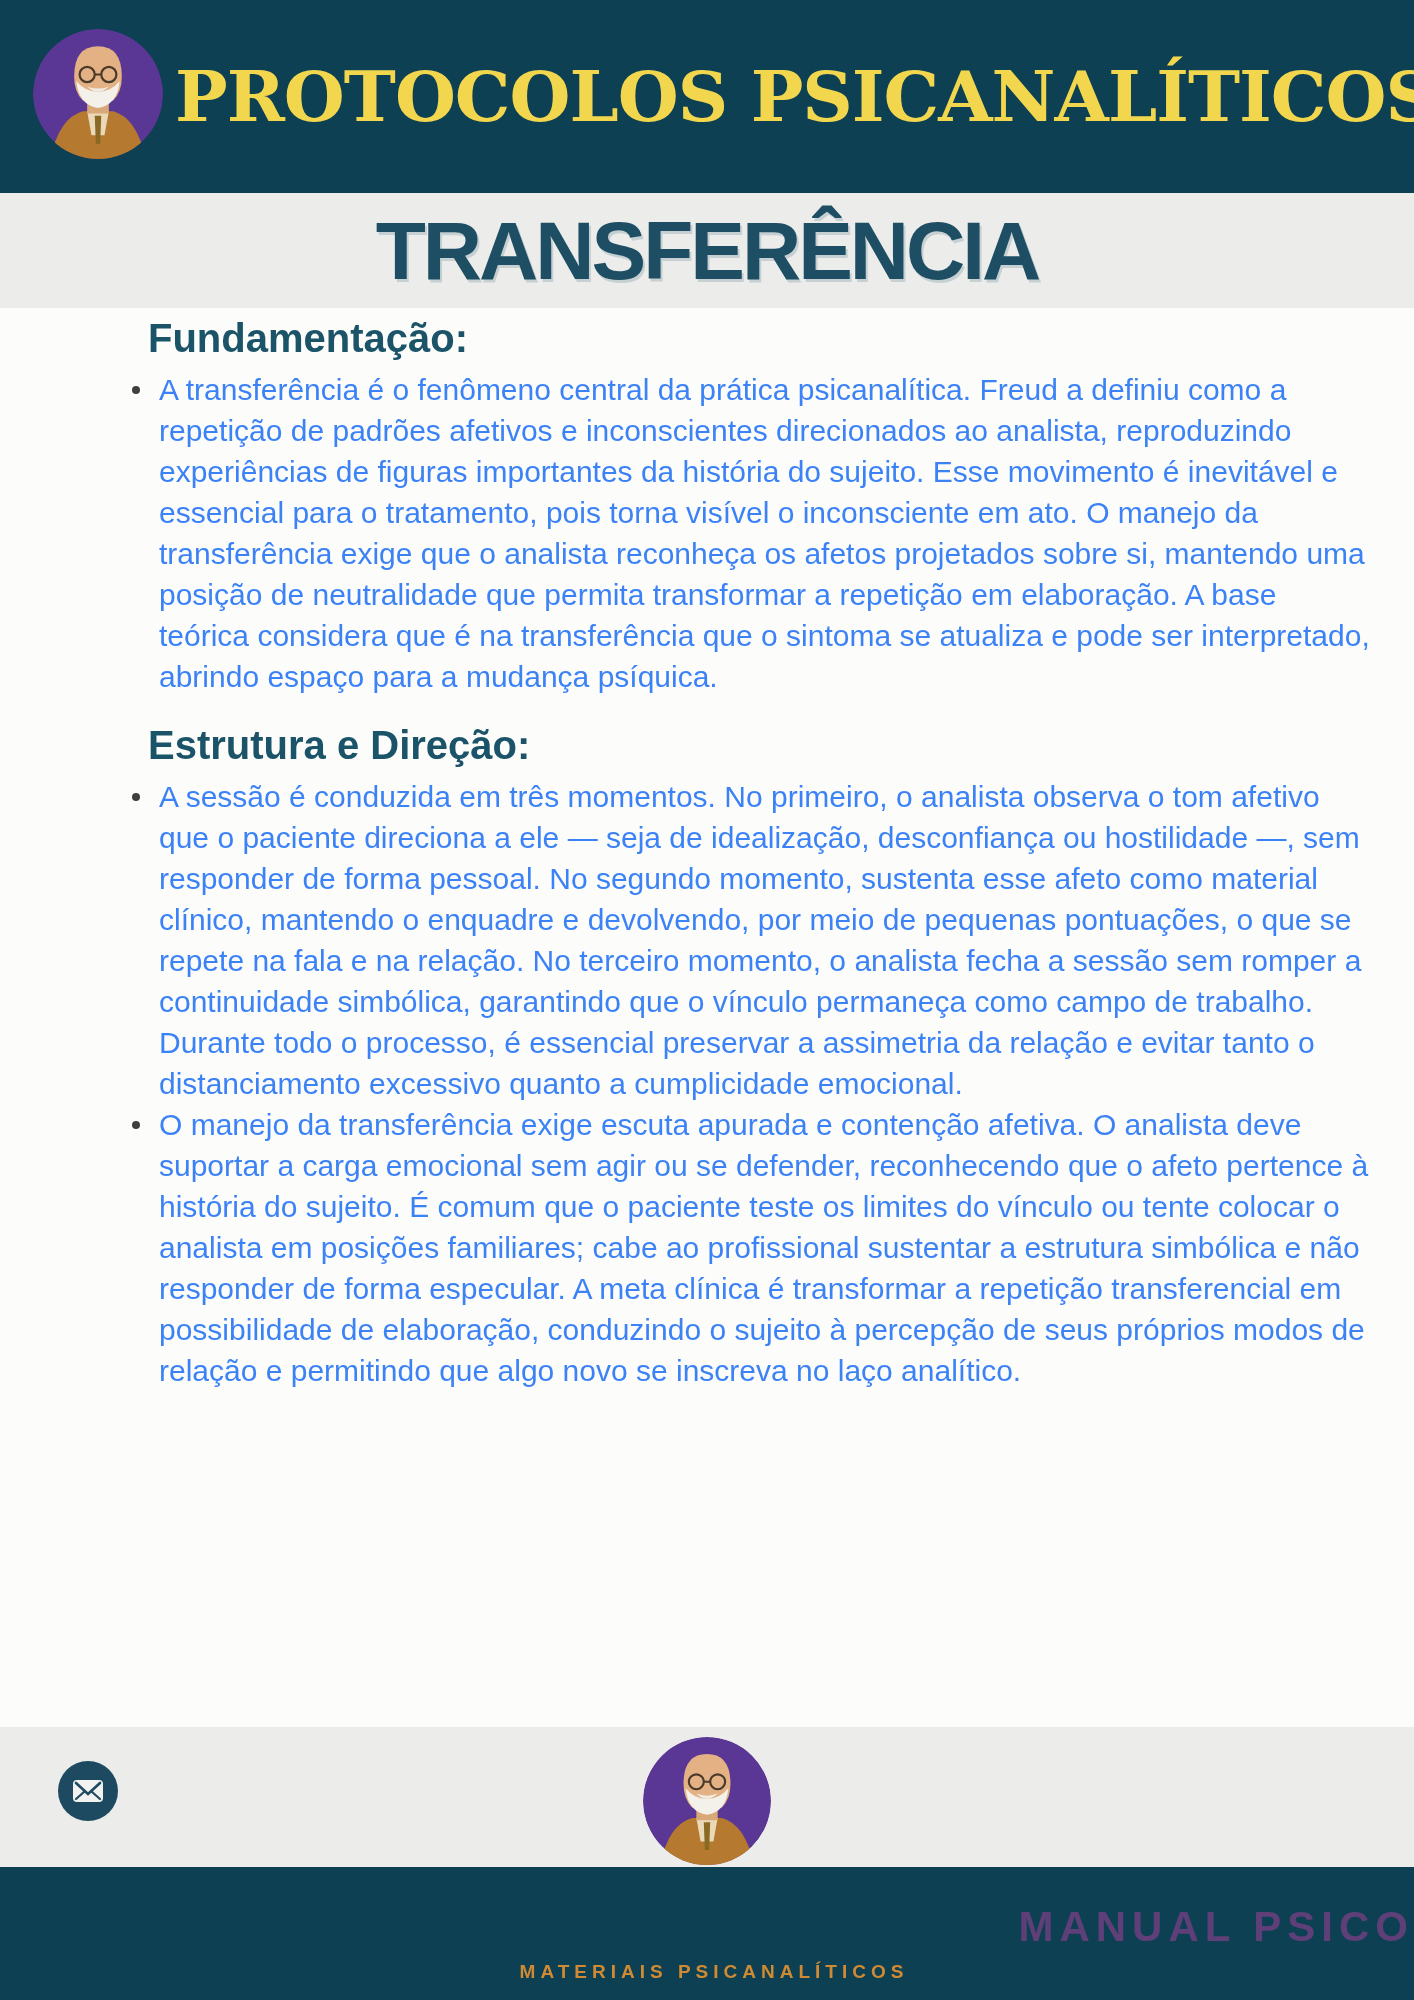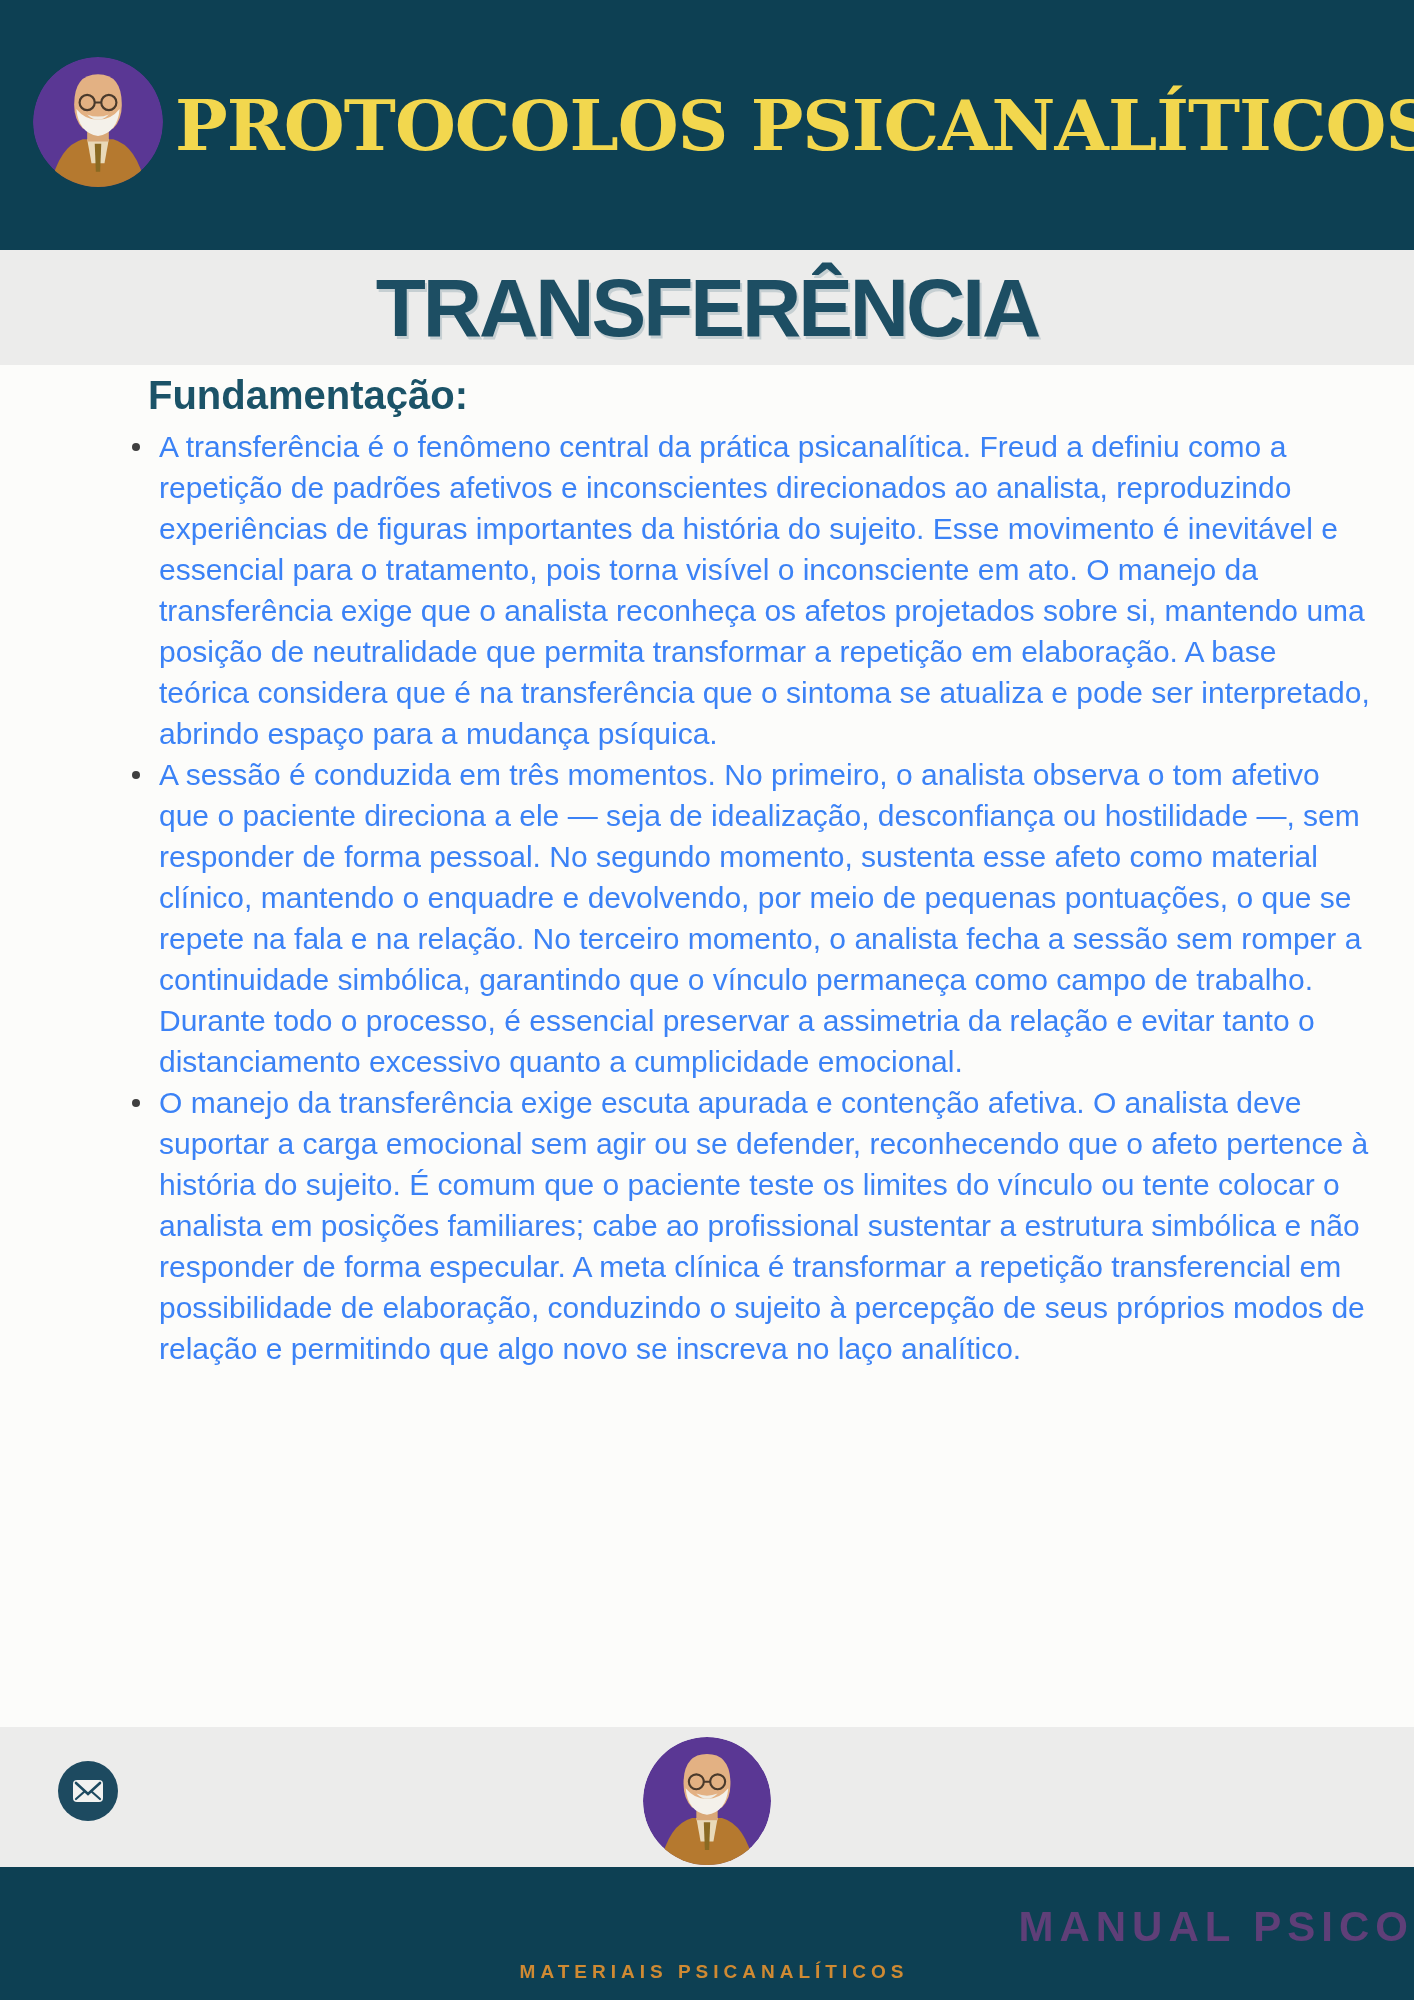--- a/index.html
+++ b/index.html
@@ -3,21 +3,21 @@
 <meta charset="utf-8">
 <style>
   html,body{margin:0;padding:0;background:#9a9a9a;}
   .page{
     width:1414px;height:2000px;position:relative;overflow:hidden;
     background:#fcfcfa;font-family:"Liberation Sans",sans-serif;
     margin:0 auto;display:flex;flex-direction:column;
   }
   
   .top-bar{
-    height:250px;background:#0d4053;display:flex;align-items:center;
+    height:193px;background:#0d4053;display:flex;align-items:center;
     flex:0 0 auto;
   }
   .header-avatar{width:130px;height:130px;margin:0 0 6px 33px;flex:0 0 auto;}
   .header-title{
     font-family:"DejaVu Serif",serif;font-weight:700;color:#f2d74e;
     font-size:70px;letter-spacing:-1px;margin-left:12px;white-space:nowrap;
   }
   
   .subtitle-band{
     height:115px;background:#ececeb;display:flex;align-items:center;
@@ -104,20 +104,21 @@
   <main>
 
     <section>
       <h3>Fundamentação:</h3>
       <ul>
         <li>A transferência é o fenômeno central da prática psicanalítica. Freud a definiu como a repetição de padrões afetivos e inconscientes direcionados ao analista, reproduzindo experiências de figuras importantes da história do sujeito. Esse movimento é inevitável e essencial para o tratamento, pois torna visível o inconsciente em ato. O manejo da transferência exige que o analista reconheça os afetos projetados sobre si, mantendo uma posição de neutralidade que permita transformar a repetição em elaboração. A base teórica considera que é na transferência que o sintoma se atualiza e pode ser interpretado, abrindo espaço para a mudança psíquica.</li>
       </ul>
     </section>
 
     <section>
+      <h3>Estrutura e Direção:</h3>
       <ul>
         <li>A sessão é conduzida em três momentos. No primeiro, o analista observa o tom afetivo que o paciente direciona a ele — seja de idealização, desconfiança ou hostilidade —, sem responder de forma pessoal. No segundo momento, sustenta esse afeto como material clínico, mantendo o enquadre e devolvendo, por meio de pequenas pontuações, o que se repete na fala e na relação. No terceiro momento, o analista fecha a sessão sem romper a continuidade simbólica, garantindo que o vínculo permaneça como campo de trabalho. Durante todo o processo, é essencial preservar a assimetria da relação e evitar tanto o distanciamento excessivo quanto a cumplicidade emocional.</li>
       </ul>
     </section>
 
     <section>
       <ul>
         <li>O manejo da transferência exige escuta apurada e contenção afetiva. O analista deve suportar a carga emocional sem agir ou se defender, reconhecendo que o afeto pertence à história do sujeito. É comum que o paciente teste os limites do vínculo ou tente colocar o analista em posições familiares; cabe ao profissional sustentar a estrutura simbólica e não responder de forma especular. A meta clínica é transformar a repetição transferencial em possibilidade de elaboração, conduzindo o sujeito à percepção de seus próprios modos de relação e permitindo que algo novo se inscreva no laço analítico.</li>
       </ul>
     </section>

